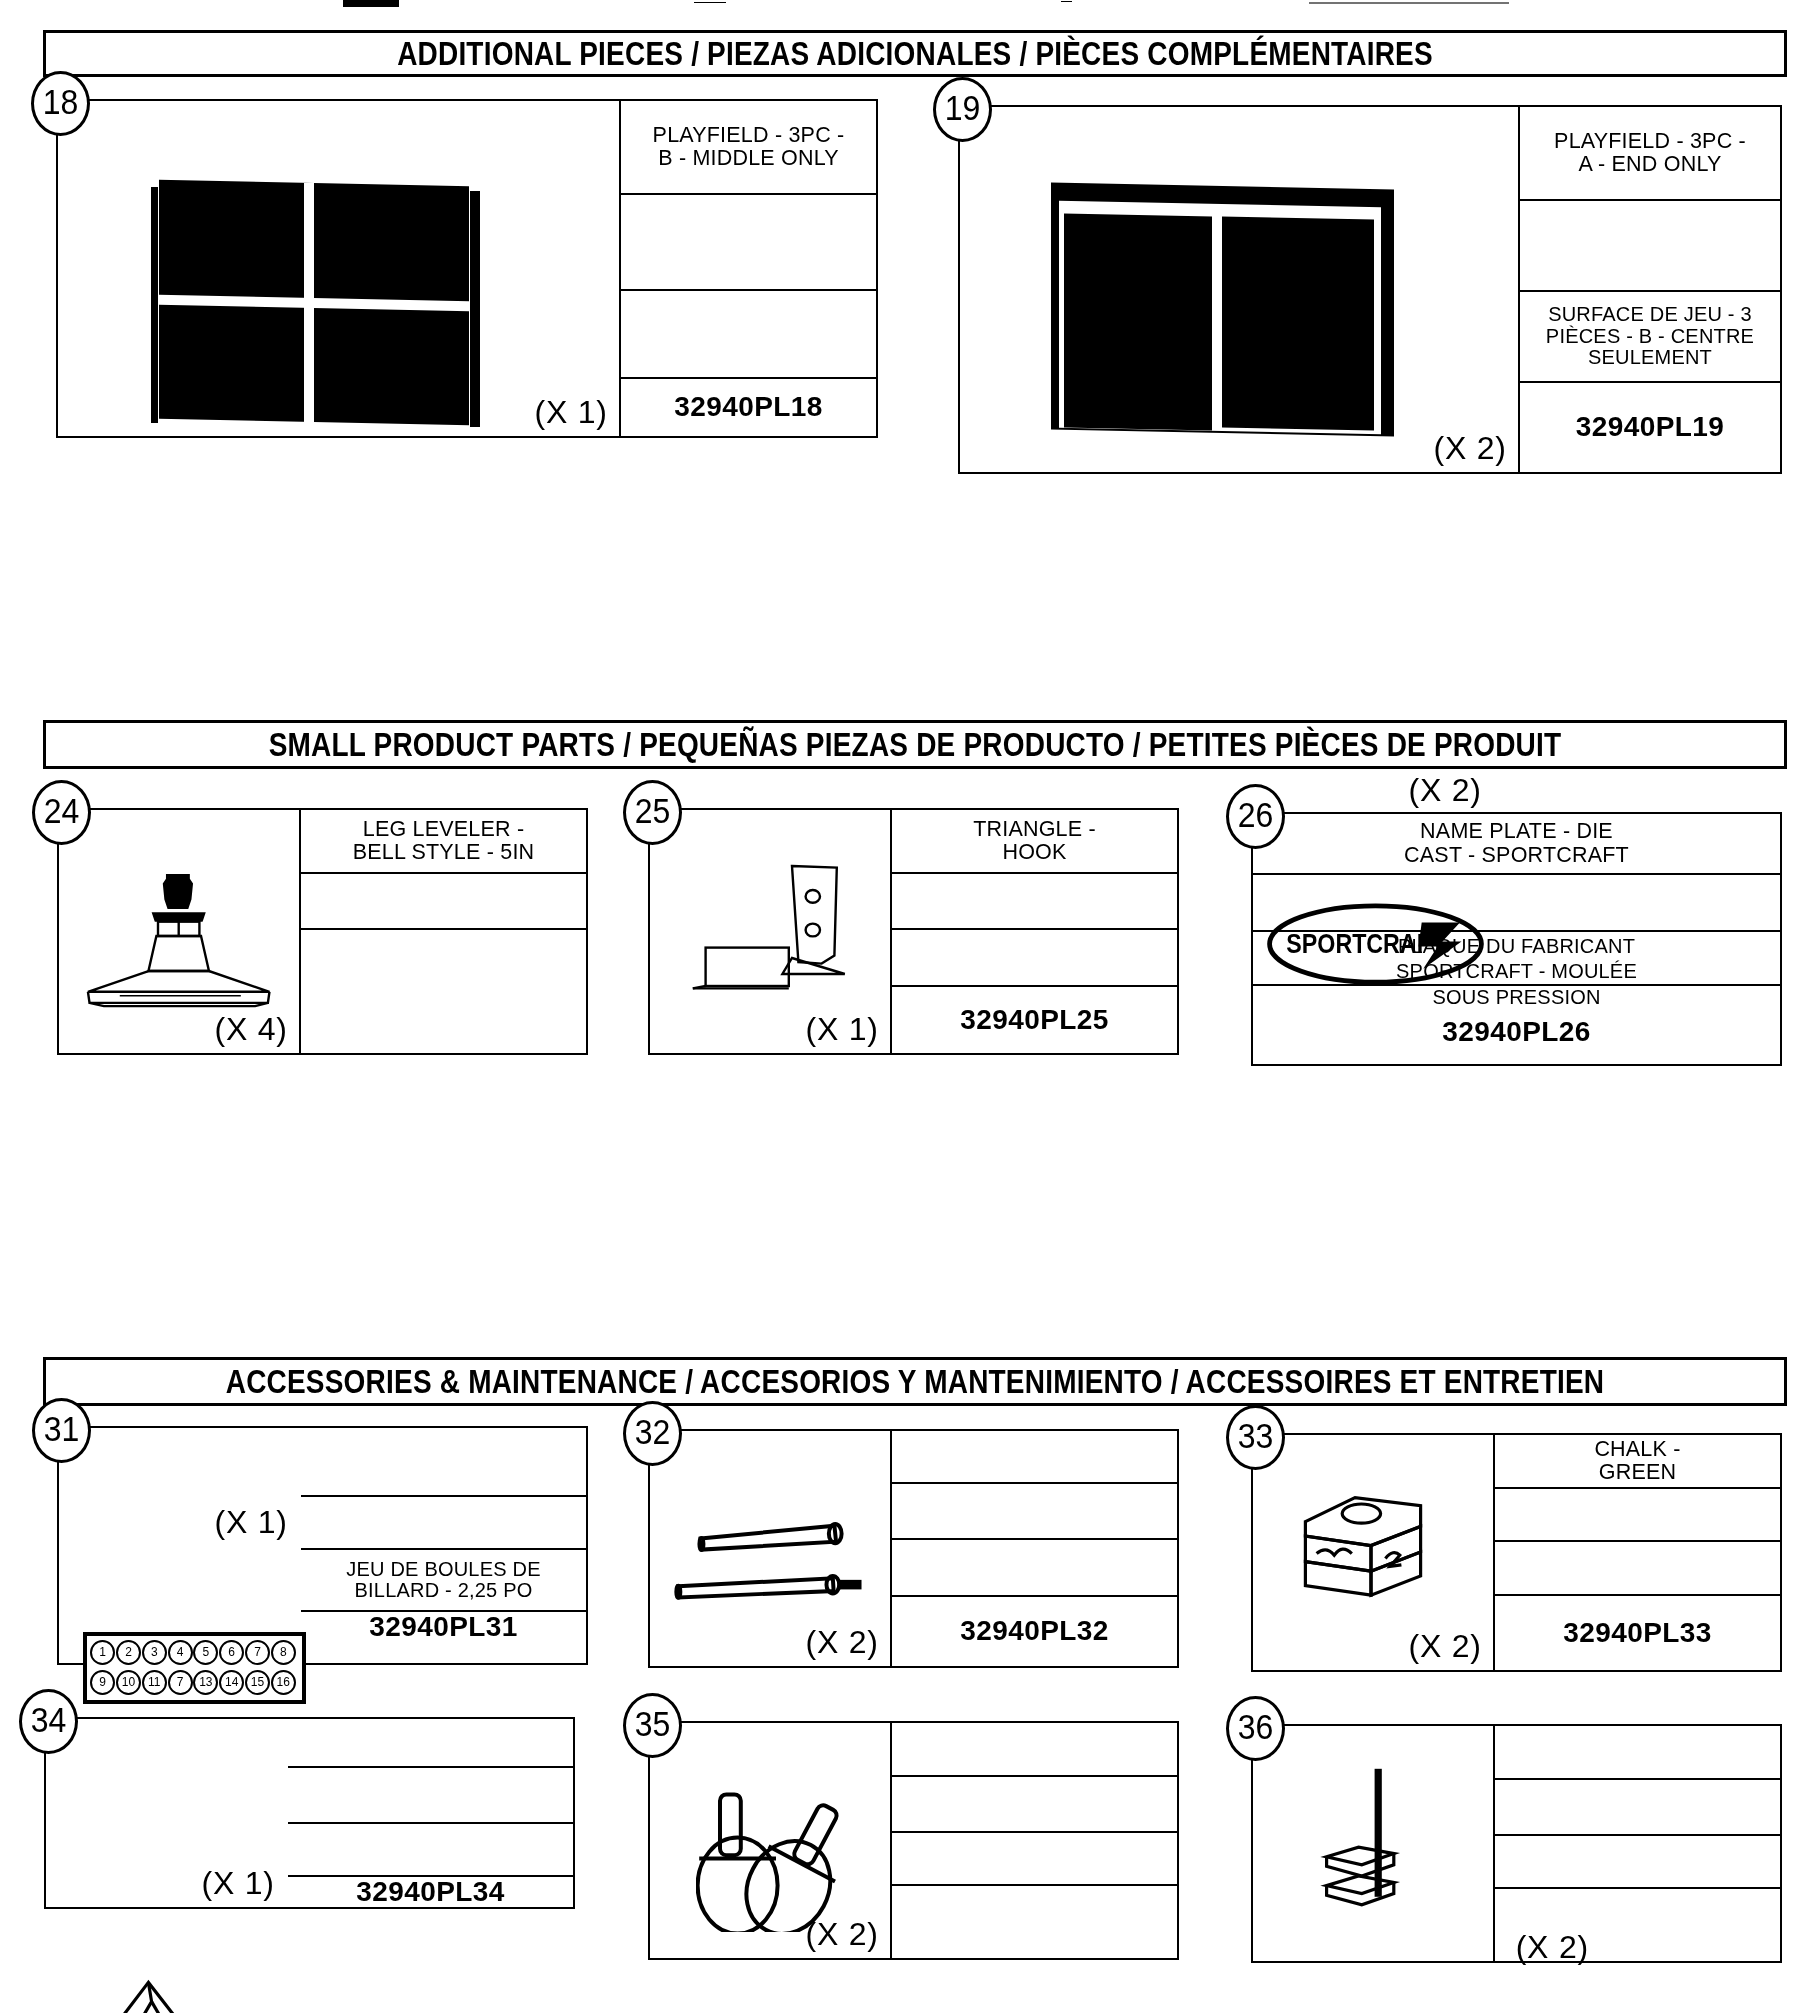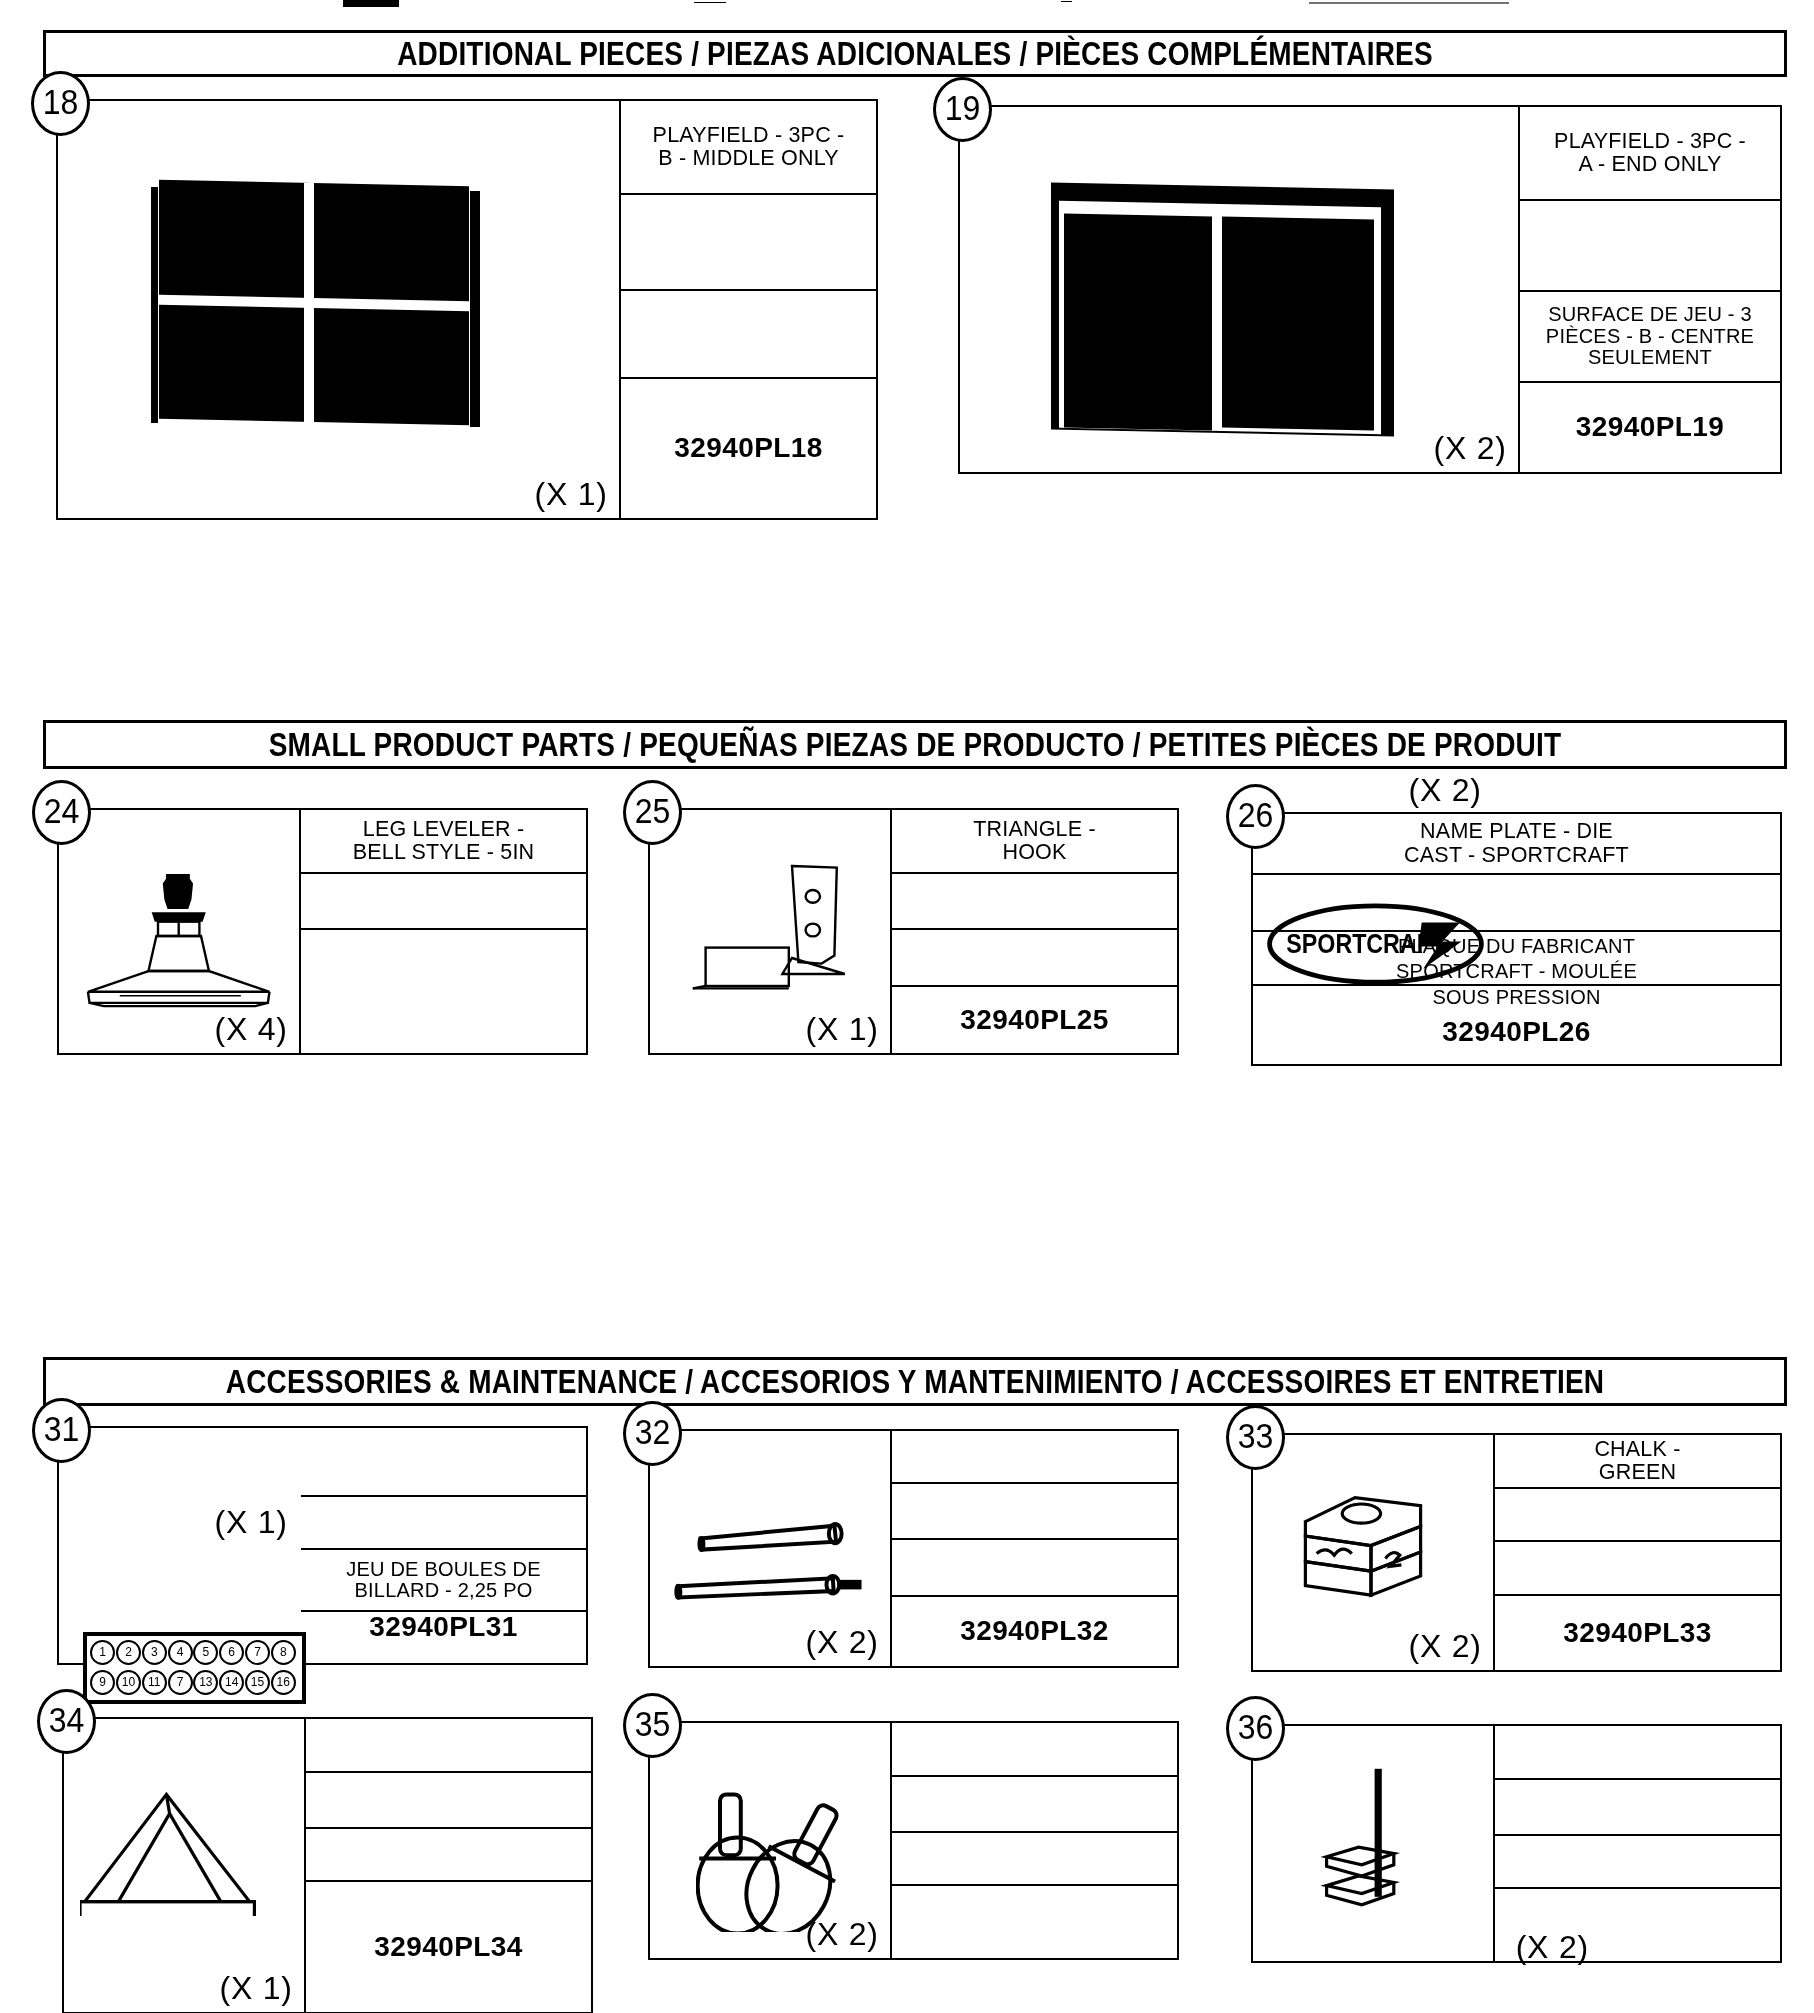--- a/index.html
+++ b/index.html
@@ -139,21 +139,21 @@
     <div class="blob"></div>
     <div class="tick" style="left:694px;top:1.6px;width:32px;"></div>
     <div class="tick" style="left:1061px;top:0.8px;width:11.2px;"></div>
     <div class="tick" style="left:1309px;top:1.6px;width:200px;height:2.4px;opacity:.55;"></div>
   </div>
 
   <div class="section-header" style="left:43px;top:30px;width:1738px;height:41px;">
     <div class="hdr-text">ADDITIONAL PIECES / PIEZAS ADICIONALES / PIÈCES COMPLÉMENTAIRES</div>
   </div>
 
-  <div class="part-box" style="left:56px;top:99px;width:822px;height:421px;">
+  <div class="part-box" style="left:56px;top:99px;width:822px;height:339px;">
     <div class="callout">
       <span>18</span>
     </div>
     <div class="pb-pic" style="width:563px;">
       <div class="art pf18">
         <div class="slab"></div>
           <div class="gapv"></div>
           <div class="gaph"></div>
         <div class="edgeL"></div>
           <div class="edgeR"></div>
@@ -418,21 +418,21 @@
       </div>
       <div class="info-row" style="height:54px;">
         <div class="desc fr"></div>
       </div>
       <div class="info-row" style="flex:1;">
         <div class="partno">32940PL33</div>
       </div>
     </div>
   </div>
 
-  <div class="part-box" style="left:62px;top:1717px;width:531px;height:297px;">
+  <div class="part-box" style="left:44px;top:1717px;width:531px;height:192px;align-items:flex-end;">
     <div class="callout">
       <span>34</span>
     </div>
     <div class="pb-pic" style="width:242px;">
       <svg class="svgart" style="left:16px;top:61px;" width="184" height="136" viewBox="0 0 230 170">
         <path d="M108 18 L6 152 L212 152 Z" fill="none" stroke="#000" stroke-width="4"></path>
         <path d="M108 18 L112 42 L48 152" fill="none" stroke="#000" stroke-width="4"></path>
         <path d="M112 42 L176 152" fill="none" stroke="#000" stroke-width="4"></path>
         <rect x="0" y="152" width="218" height="24" fill="none" stroke="#000" stroke-width="4"></rect>
       </svg>

